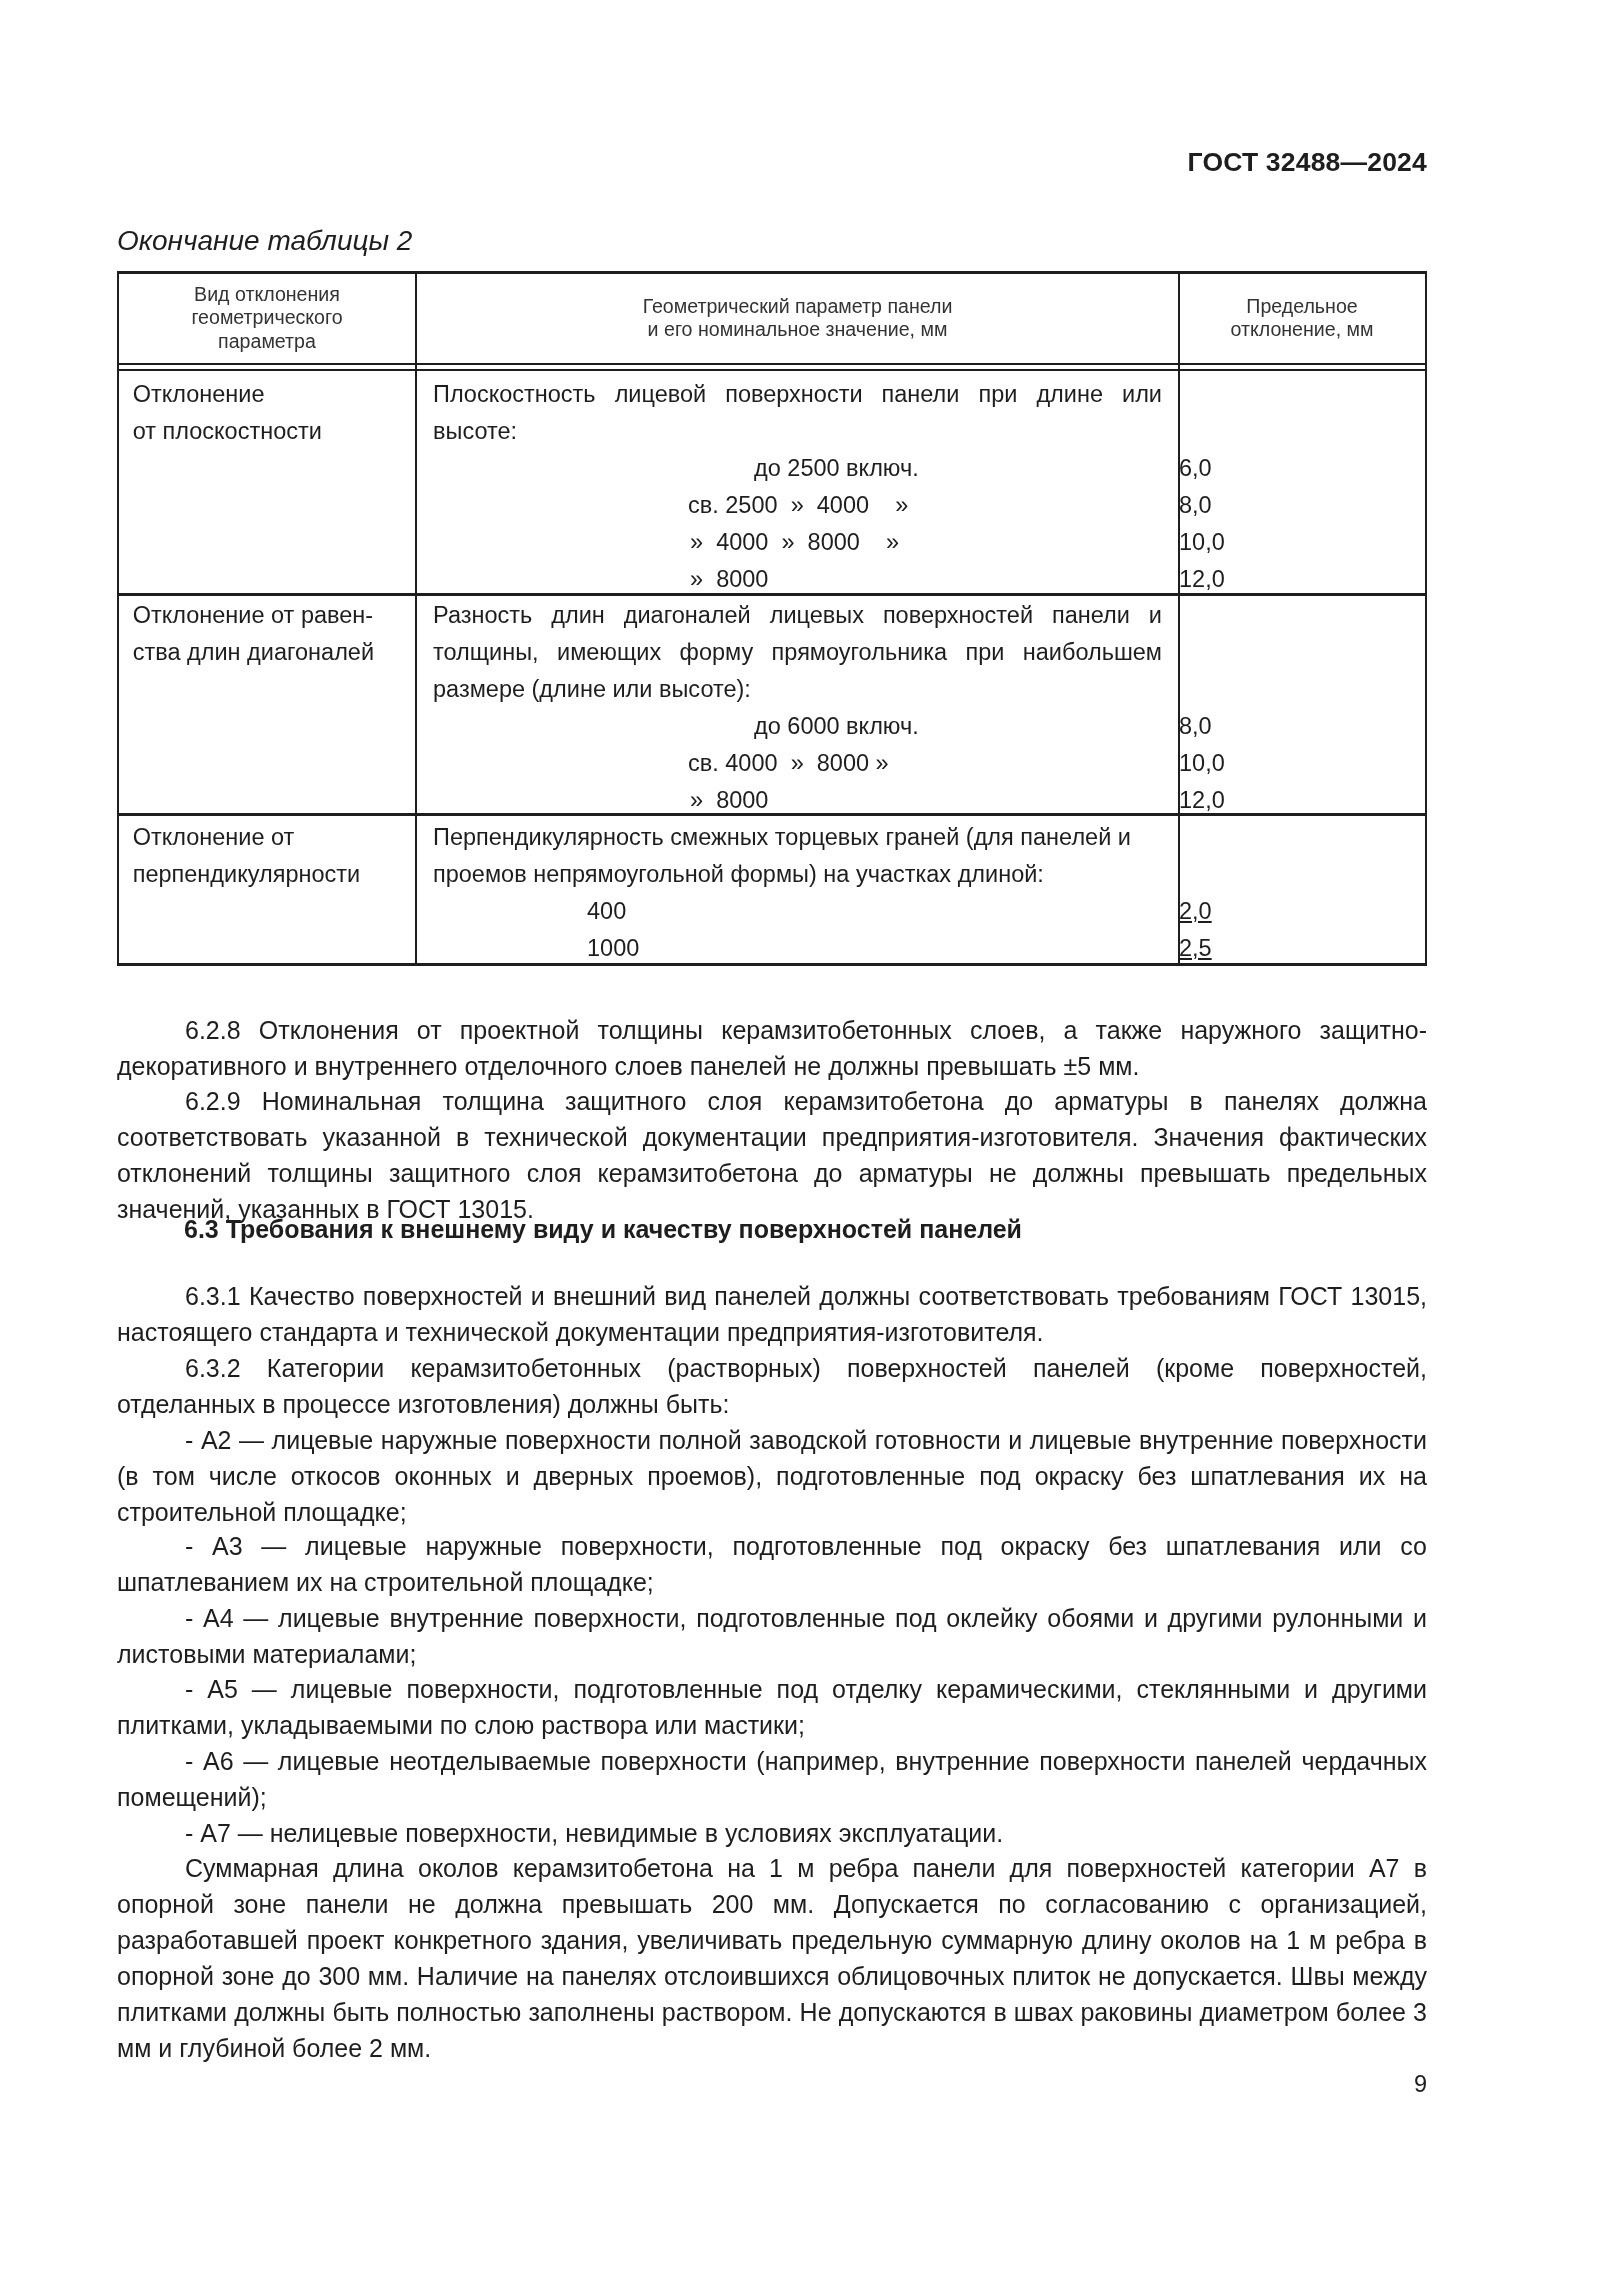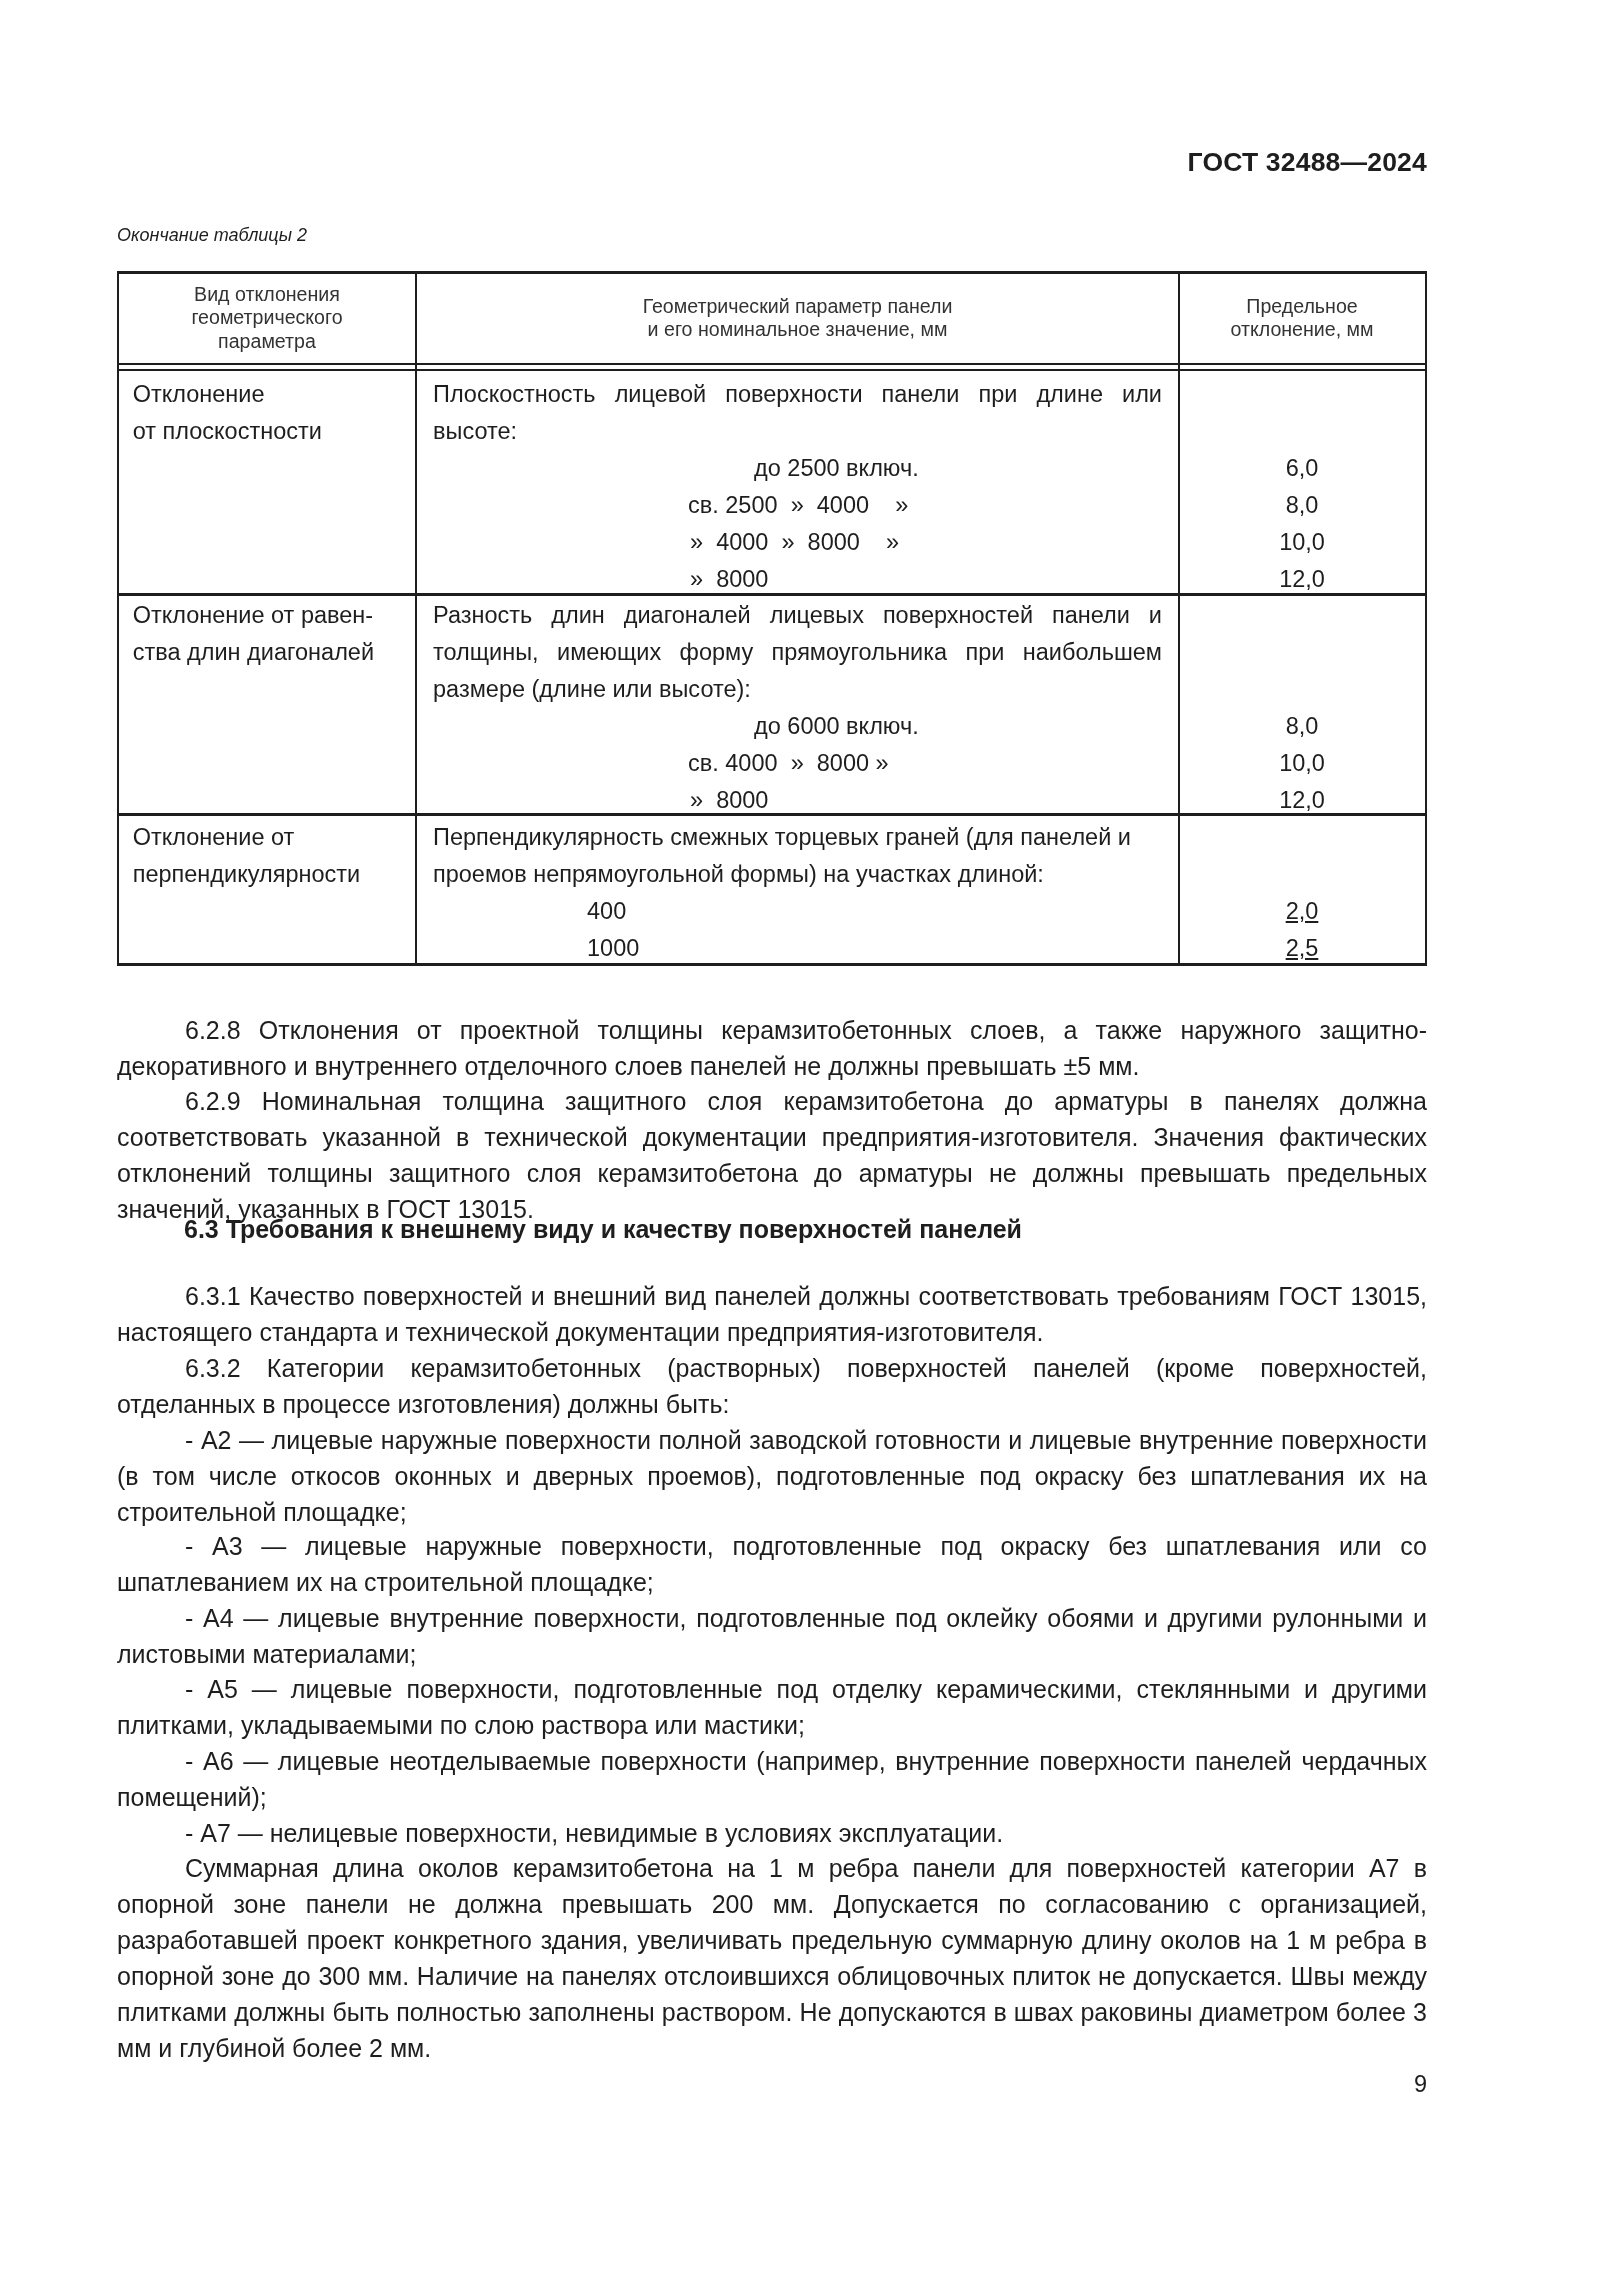--- a/index.html
+++ b/index.html
@@ -1,28 +1,28 @@
 <!DOCTYPE html>
 <html><head>
 <meta charset="utf-8">
 <style>
   html, body { margin: 0; padding: 0; background: #ffffff; }
   body { width: 1621px; height: 2293px; position: relative; overflow: hidden;
          font-family: "Liberation Sans", "DejaVu Sans", sans-serif; color: #1e1e1e; }
   .doc-header { position: absolute; right: 194px; top: 147px; font-size: 26.5px; font-weight: bold; letter-spacing: 0.2px; }
-  .caption { position: absolute; left: 117px; top: 225px; font-size: 18px; font-style: italic; }
+  .caption { position: absolute; left: 117px; top: 225px; font-size: 28px; font-style: italic; }
   .table { position: absolute; left: 117px; top: 271px; width: 1310px; height: 695px; }
   .hline { position: absolute; left: 0; width: 1310px; height: 2.9px; background: #1e1e1e; }
   .hline.thin { height: 2px; }
   .vline { position: absolute; top: 0; width: 2px; height: 695px; background: #1e1e1e; }
   .th { position: absolute; text-align: center; font-size: 19.6px; line-height: 23.5px; color: #333; }
   .cell { position: absolute; font-size: 23.5px; line-height: 37px; }
   .cell-just { text-align: justify; text-align-last: justify; }
   .cell-line { display: block; white-space: pre; }
-  .center { text-align: center; }
+  .center { text-align: left; }
   .para { position: absolute; left: 117px; width: 1310px; font-size: 25px; line-height: 36px; text-align: justify; margin-top: 16px; }
   .para .ind { display: inline-block; width: 68px; }
   .heading { position: absolute; left: 184px; font-size: 25px; font-weight: bold; }
   .page-num { position: absolute; left: 1414px; top: 2071px; font-size: 23.5px; }
 </style>
 </head>
 <body>
 
 <div class="doc-header">ГОСТ 32488—2024</div>
 <div class="caption">Окончание таблицы 2</div>

